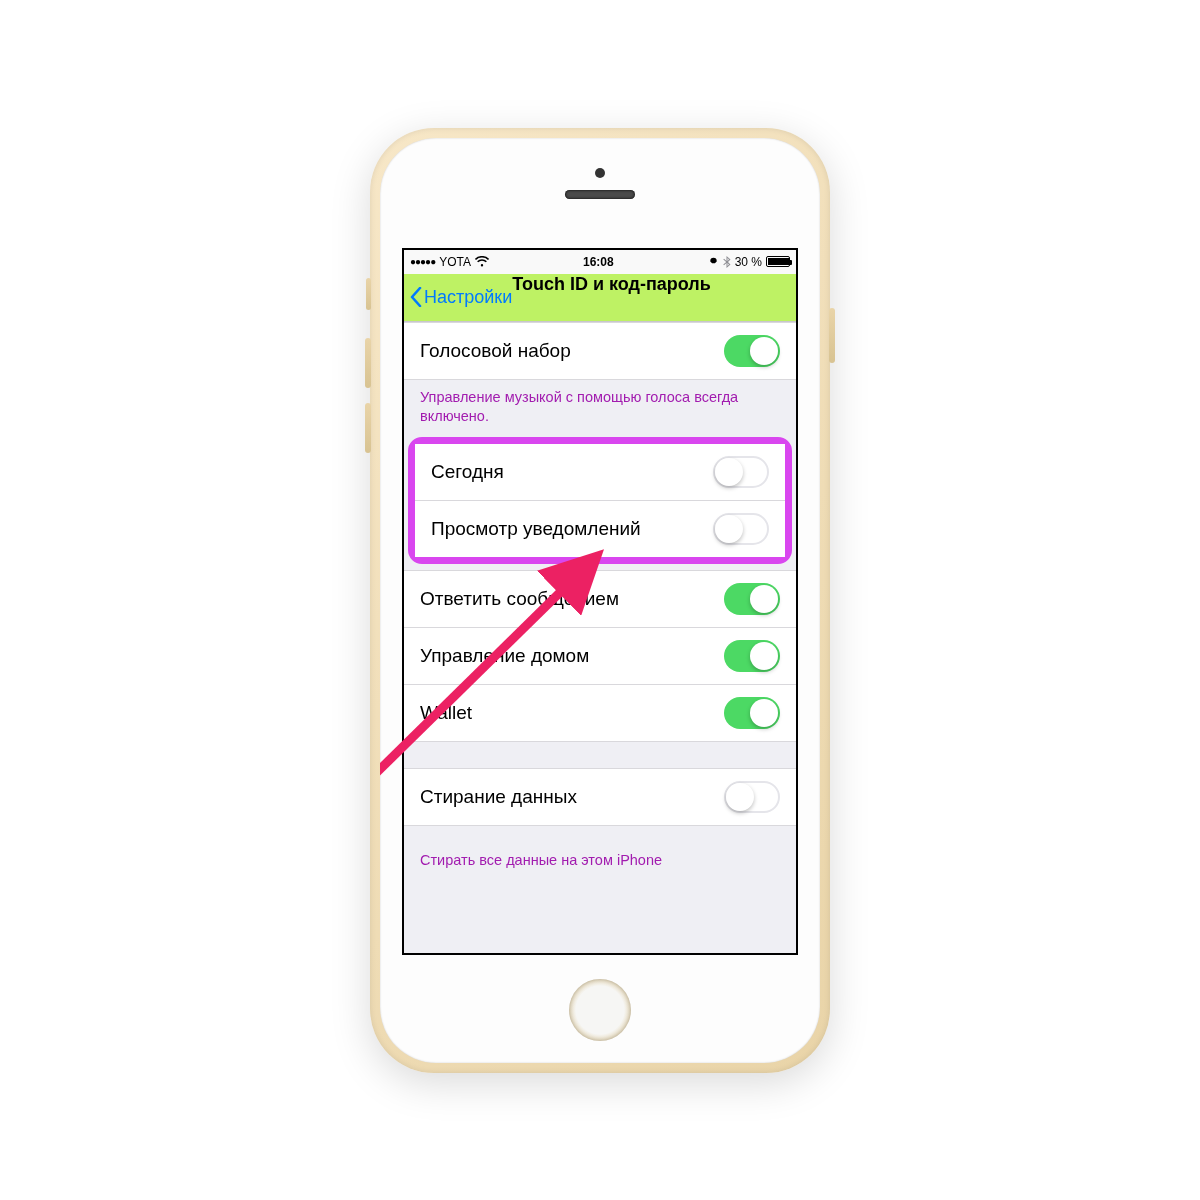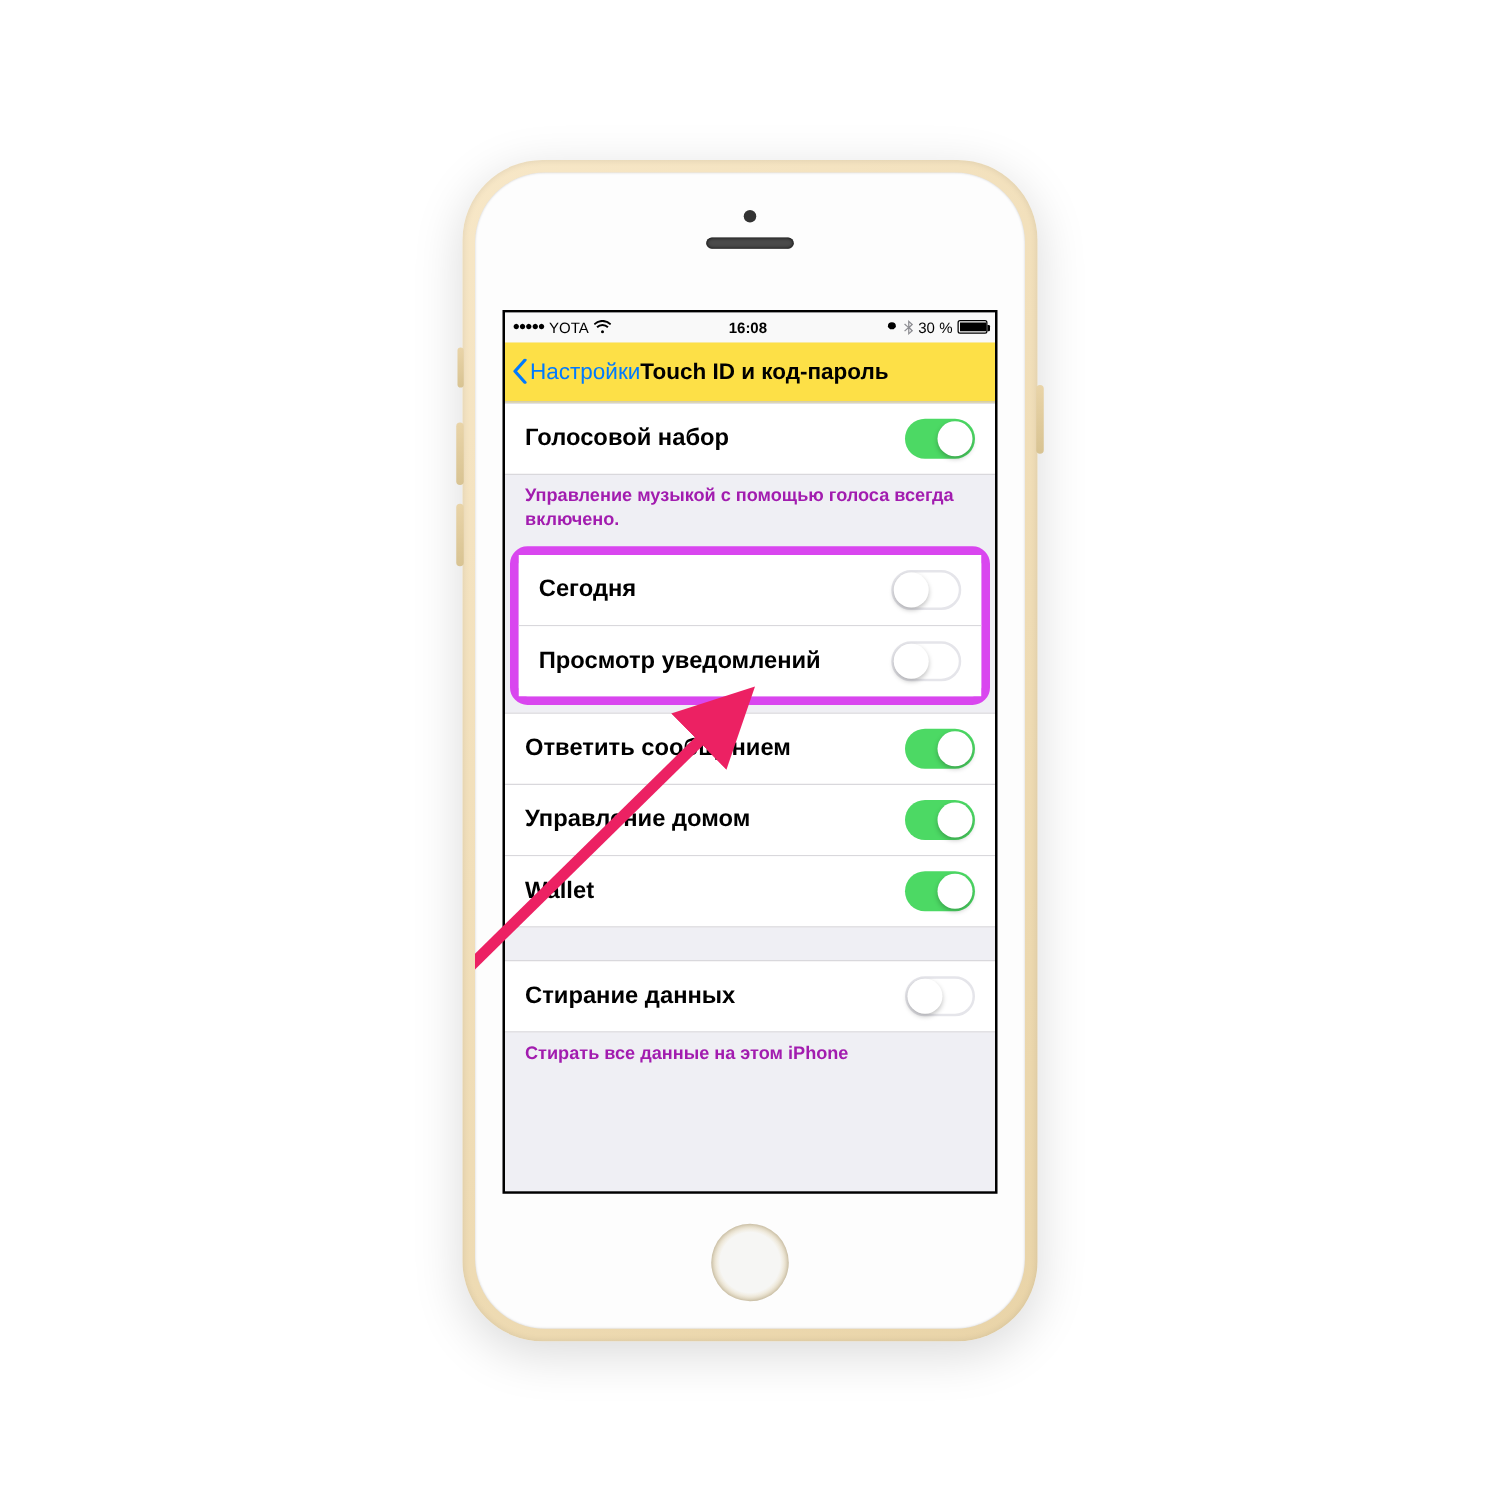--- a/index.html
+++ b/index.html
@@ -81,43 +81,42 @@
   .wifi-icon, .alarm-icon, .bt-icon { display:inline-flex; }
   .battery {
     width: 24px; height: 11px; border:1px solid #000; border-radius:2px;
     position:relative; display:inline-block;
   }
   .battery::after{ content:""; position:absolute; right:-3px; top:3px; width:2px; height:5px; background:#000; border-radius:0 1px 1px 0;}
   .battery .fill{ position:absolute; left:1px; top:1px; bottom:1px; width:95%; background:#000; }
 
   .nav-bar {
     height: 48px;
-    background: #fde047;
+    background: #bef264;
     border-bottom: 1px solid #c8c7cc;
     display: flex;
-    align-items: center;
     position: relative;
     padding: 0 6px;
   }
   .back-link {
     display:flex; align-items:center; color:#007aff; font-size:18px;
     gap:2px;
   }
   .chevron-left {
     width:12px; height:20px; display:inline-block;
   }
   .nav-title {
     position:absolute; left:0; right:0; text-align:center;
     font-size:18px; font-weight:600; color:#000; pointer-events:none;
     padding-left:100px;
   }
   
   .nav-title { position:static; padding-left:0; text-align:left; flex:1; white-space:nowrap; overflow:hidden; }
 
-  .content { flex:1; overflow:hidden; background:#efeff4;font-weight:bold; }
+  .content { flex:1; overflow:hidden; background:#efeff4; }
 
   .row {
     background:#fff;
     min-height:52px;
     padding: 12px 16px;
     border-bottom:1px solid #d9d8dc;
     display:flex; align-items:center; justify-content:space-between;
     font-size:19px; color:#000;
   }
   .row.first { border-top:1px solid #d9d8dc; }
@@ -260,21 +259,21 @@
         </div>
 
         <div class="spacer"></div>
 
         <div class="row first">
           <span>Стирание данных</span>
           <div class="toggle off">
               <div class="knob"></div>
             </div>
         </div>
-        <div class="footer-note" style="padding-bottom:4px;">Стирать все данные на этом iPhone</div>
+        <div class="footer-note" style="padding-bottom:4px;margin-top:17px;">Стирать все данные на этом iPhone</div>
 
       </div>
     </div>
 
     <svg class="arrow-overlay" viewBox="0 0 460 420">
       <defs>
         <marker id="ah" viewBox="0 0 10 10" refX="8" refY="5" markerWidth="7" markerHeight="7" orient="auto-start-reverse">
           <path d="M0 0L10 5L0 10z" fill="#ec2163"></path>
         </marker>
       </defs>

